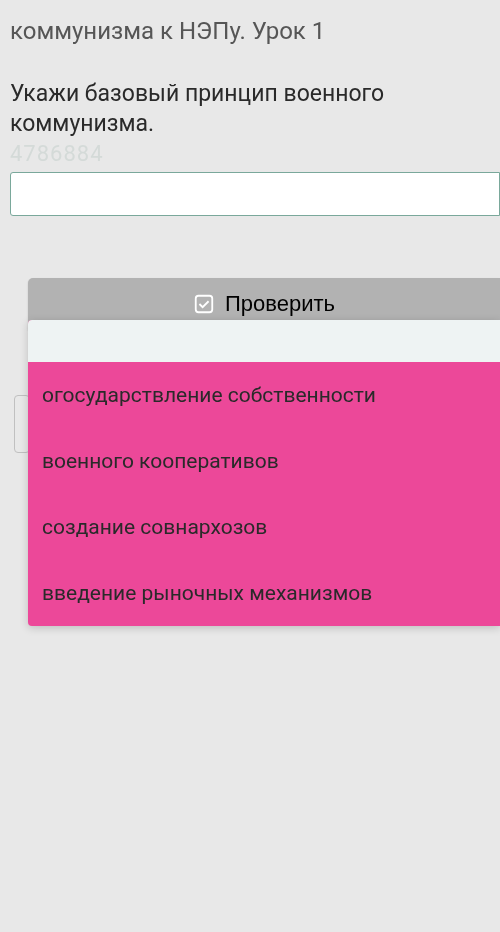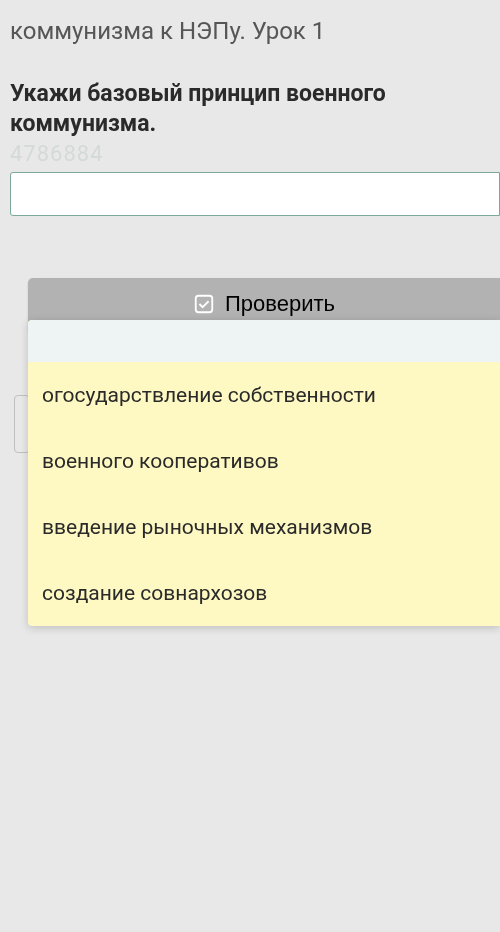--- a/index.html
+++ b/index.html
@@ -18,21 +18,21 @@
     .page-title {
       color: #565656;
       font-size: 24px;
       font-weight: 400;
       padding: 16px 10px 6px 10px;
       line-height: 1.3;
     }
     .question-text {
       color: #2a2a2a;
       font-size: 23px;
-      font-weight: 700;
+      font-weight: 400;
       padding: 26px 10px 0 10px;
       line-height: 1.3;
     }
     .watermark {
       color: rgba(100, 140, 130, 0.15);
       font-size: 22px;
       padding: 2px 10px 0 10px;
       letter-spacing: 1px;
     }
     .answer-input {
@@ -77,21 +77,21 @@
       height: 58px;
       border: 1px solid #c0c0c0;
       border-radius: 4px;
       background: #e8e8e8;
     }
     .dropdown-panel {
       position: absolute;
       left: 28px;
       top: 320px;
       width: calc(100% - 28px);
-      background: #fef9c3;
+      background: #ec4899;
       border-radius: 4px 0 0 4px;
       box-shadow: 0 2px 8px rgba(0,0,0,0.18);
       overflow: hidden;
     }
     .dropdown-header {
       height: 42px;
       background: #eef3f3;
     }
     .dropdown-item {
       padding: 21px 14px;
@@ -123,18 +123,18 @@
   </span>
   <span>Проверить</span>
 </button>
 
 <div class="small-box"></div>
 
 <div class="dropdown-panel">
   <div class="dropdown-header"></div>
   <div class="dropdown-item">огосударствление собственности</div>
   <div class="dropdown-item">военного кооперативов</div>
+  <div class="dropdown-item">создание совнархозов</div>
   <div class="dropdown-item">введение рыночных механизмов</div>
-  <div class="dropdown-item">создание совнархозов</div>
 </div>
 
 
 
 
 </body></html>

